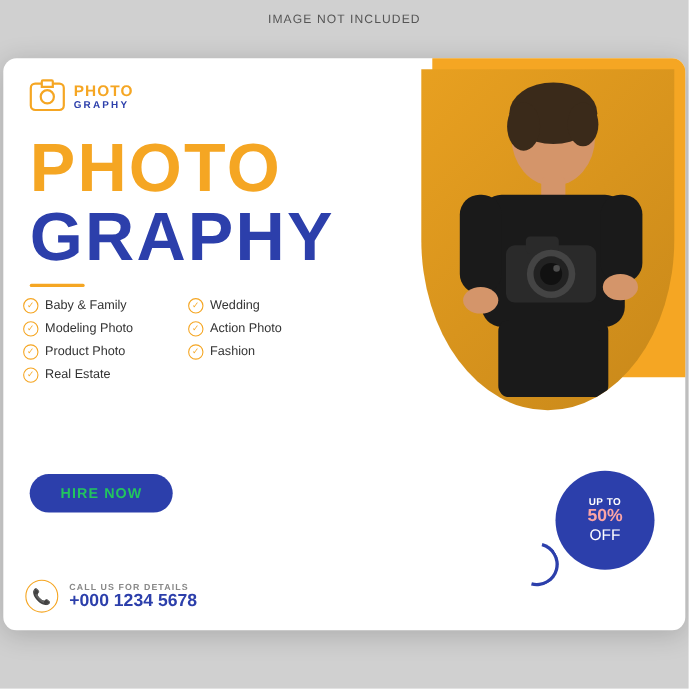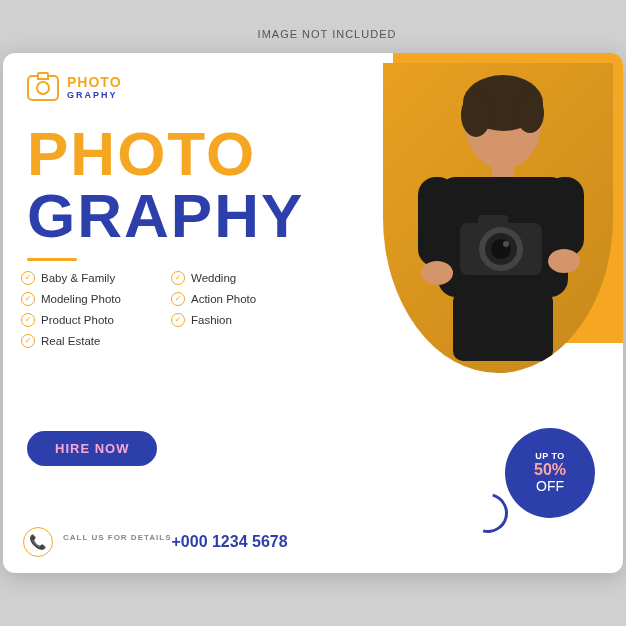--- a/index.html
+++ b/index.html
@@ -9,28 +9,27 @@
       background: #d0d0d0;
       display: flex;
       align-items: center;
       justify-content: center;
       font-family: 'Arial', sans-serif;
       overflow: hidden;
     }
 
     .watermark {
       position: absolute;
-      top: 28px;
+      top: 12px;
       left: 50%;
       transform: translateX(-50%);
       font-size: 11px;
       color: #555;
       letter-spacing: 1px;
       white-space: nowrap;
-      margin-left: 14px;
     }
 
     .card {
       width: 620px;
       height: 520px;
       background: #ffffff;
       border-radius: 12px;
       position: relative;
       overflow: hidden;
       box-shadow: 0 4px 24px rgba(0,0,0,0.18);
@@ -200,21 +199,21 @@
       color: #F5A623;
       line-height: 1;
     }
 
     
     .hire-btn {
       position: absolute;
       top: 378px;
       left: 24px;
       background: #2C3FAB;
-      color: #f9a8d4;
+      color: #22c55e;
       font-size: 13px;
       font-weight: 800;
       padding: 10px 28px;
       border-radius: 25px;
       letter-spacing: 1px;
       border: none;
       cursor: pointer;
     }
 
     
@@ -273,21 +272,21 @@
       justify-content: center;
     }
 
     .phone-icon {
       font-size: 14px;
       color: #F5A623;
     }
 
     .contact-info {
       display: flex;
-      flex-direction: row;
+      flex-direction: column;
     }
 
     .call-label {
       font-size: 8px;
       color: #888;
       font-weight: 600;
       letter-spacing: 1px;
     }
 
     .phone-number {

